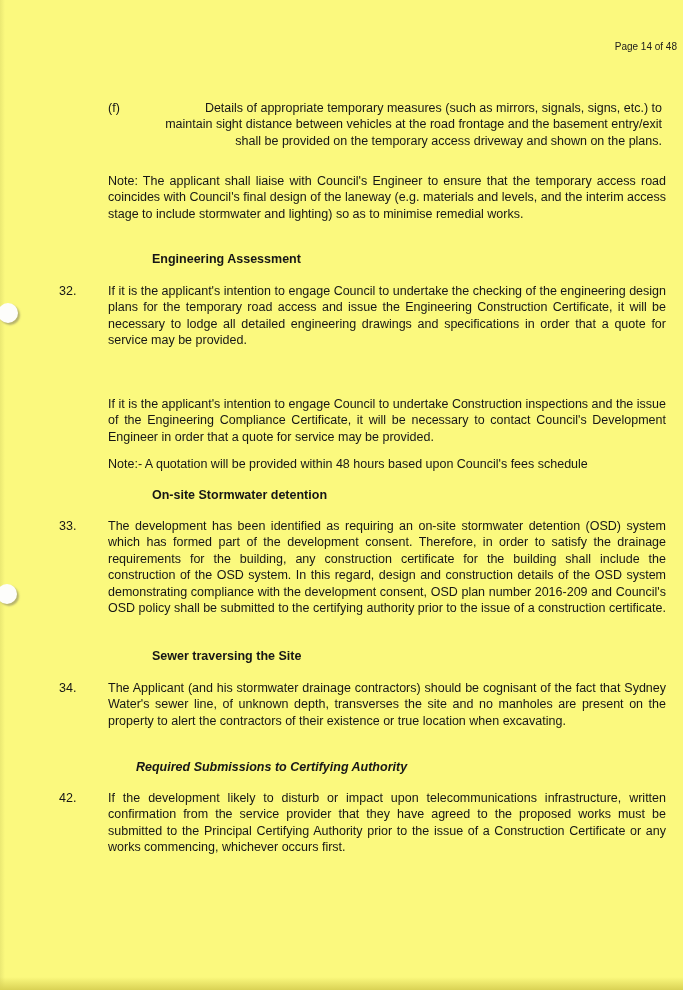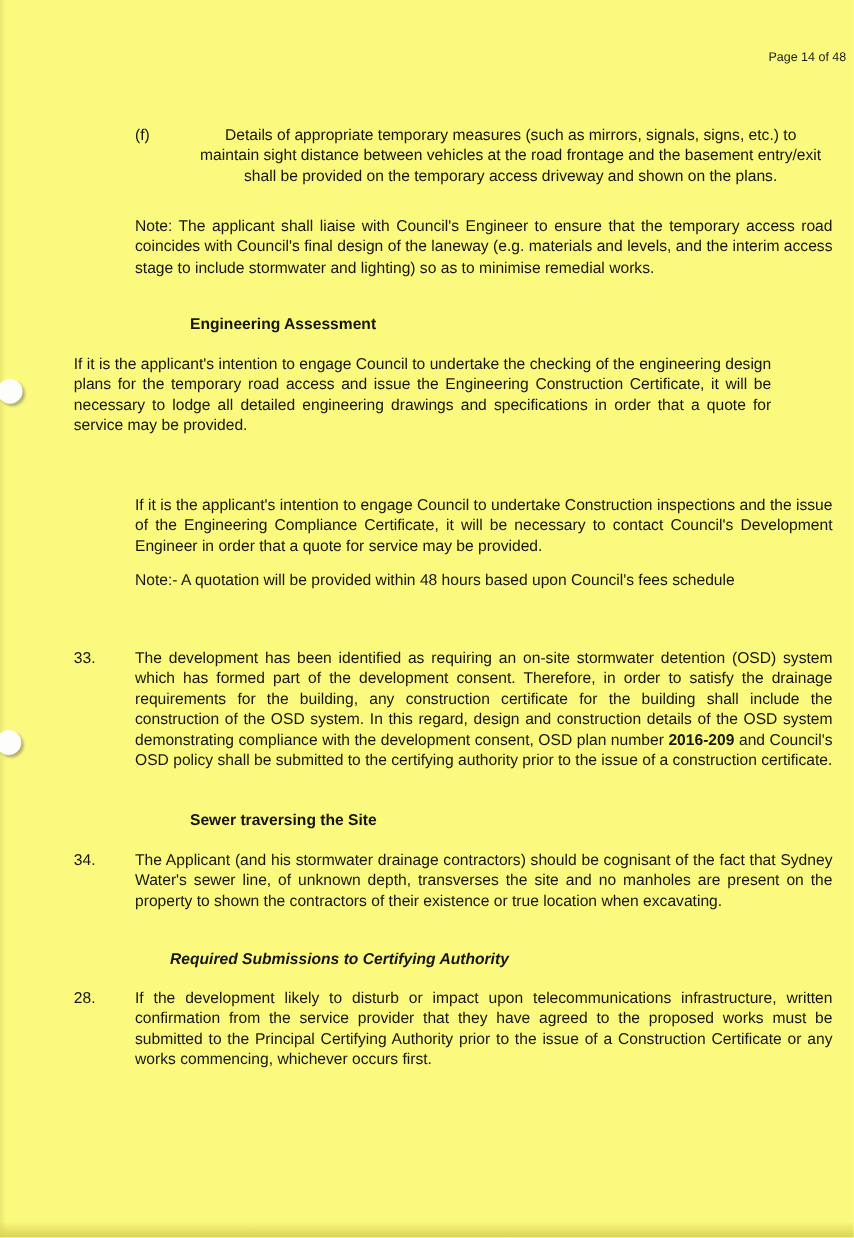--- a/index.html
+++ b/index.html
@@ -76,25 +76,25 @@
   .numbered .num { flex: 0 0 49px; }
   .numbered .body {
     width: 558px;
     text-align: justify;
   }
 
   .subitem { display: flex; }
   .subitem .sub-label { flex: 0 0 47px; }
   .subitem .sub-body {
     width: 507px;
-    text-align: center;
+    text-align: right;
   }
 
   .u { }
-  .b { font-weight: bold; }
+  .b { font-weight: normal; }
 </style>
 </head>
 <body>
 
 <div class="page">
 
   <div class="page-number">Page 14 of 48</div>
 
   <div class="hole hole-1"></div>
   <div class="hole hole-2"></div>
@@ -104,42 +104,44 @@
     <span class="sub-body">Details of appropriate temporary measures (such as mirrors, signals, signs, etc.) to maintain sight distance between vehicles at the road frontage and the basement entry/exit shall be provided on the temporary access driveway and shown on the plans.</span>
   </div>
 
   <div class="block para" style="top:173px; left:108px;">
     <span class="u">Note</span><span>: The applicant shall liaise with Council's Engineer to ensure that the temporary access road coincides with Council's final design of the laneway (e.g. materials and levels, and the interim access stage to include stormwater and lighting) so as to minimise remedial works.</span>
   </div>
 
   <div class="block heading" style="top:251px; left:108px;">Engineering Assessment</div>
 
   <div class="block numbered" style="top:283px; left:59px;">
+    <span class="num">32.</span>
     <span class="body">If it is the applicant's intention to engage Council to undertake the checking of the engineering design plans for the temporary road access and issue the Engineering Construction Certificate, it will be necessary to lodge all detailed engineering drawings and specifications in order that a quote for service may be provided.</span>
   </div>
 
 
   <div class="block para" style="top:396px; left:108px;">If it is the applicant's intention to engage Council to undertake Construction inspections and the issue of the Engineering Compliance Certificate, it will be necessary to contact Council's Development Engineer in order that a quote for service may be provided.</div>
 
   <div class="block note-line" style="top:456px; left:108px;text-align:center;">Note:- A quotation will be provided within 48 hours based upon Council's fees schedule</div>
 
+  <div class="block heading" style="top:487px; left:108px;">On-site Stormwater detention</div>
 
   <div class="block numbered" style="top:518px; left:59px;justify-content:space-between;">
     <span class="num">33.</span>
     <span class="body"><span>The development has been identified as requiring an on-site stormwater detention (OSD) system which has formed part of the development consent. Therefore, in order to satisfy the drainage requirements for the building, any construction certificate for the building shall include the construction of the OSD system. In this regard, design and construction details of the OSD system demonstrating compliance with the development consent, OSD plan number </span><span class="b">2016-209</span><span> and Council's OSD policy shall be submitted to the certifying authority prior to the issue of a construction certificate.</span></span>
   </div>
 
   <div class="block heading" style="top:648px; left:108px;text-align:right;">Sewer traversing the Site</div>
 
   <div class="block numbered" style="top:680px; left:59px;">
     <span class="num">34.</span>
-    <span class="body">The Applicant (and his stormwater drainage contractors) should be cognisant of the fact that Sydney Water's sewer line, of unknown depth, transverses the site and no manholes are present on the property to shown the contractors of their existence or true location when excavating.</span>
+    <span class="body">The Applicant (and his stormwater drainage contractors) should be cognisant of the fact that Sydney Water's sewer line, of unknown depth, transverses the site and no manholes are present on the property to alert the contractors of their existence or true location when excavating.</span>
   </div>
 
   <div class="block heading" style="top:759px; left:92px;font-style:italic;">Required Submissions to Certifying Authority</div>
 
   <div class="block numbered" style="top:790px; left:59px;">
-    <span class="num">28.</span>
+    <span class="num">42.</span>
     <span class="body">If the development likely to disturb or impact upon telecommunications infrastructure, written confirmation from the service provider that they have agreed to the proposed works must be submitted to the Principal Certifying Authority prior to the issue of a Construction Certificate or any works commencing, whichever occurs first.</span>
   </div>
 
 
 </div>
 
 </body></html>

